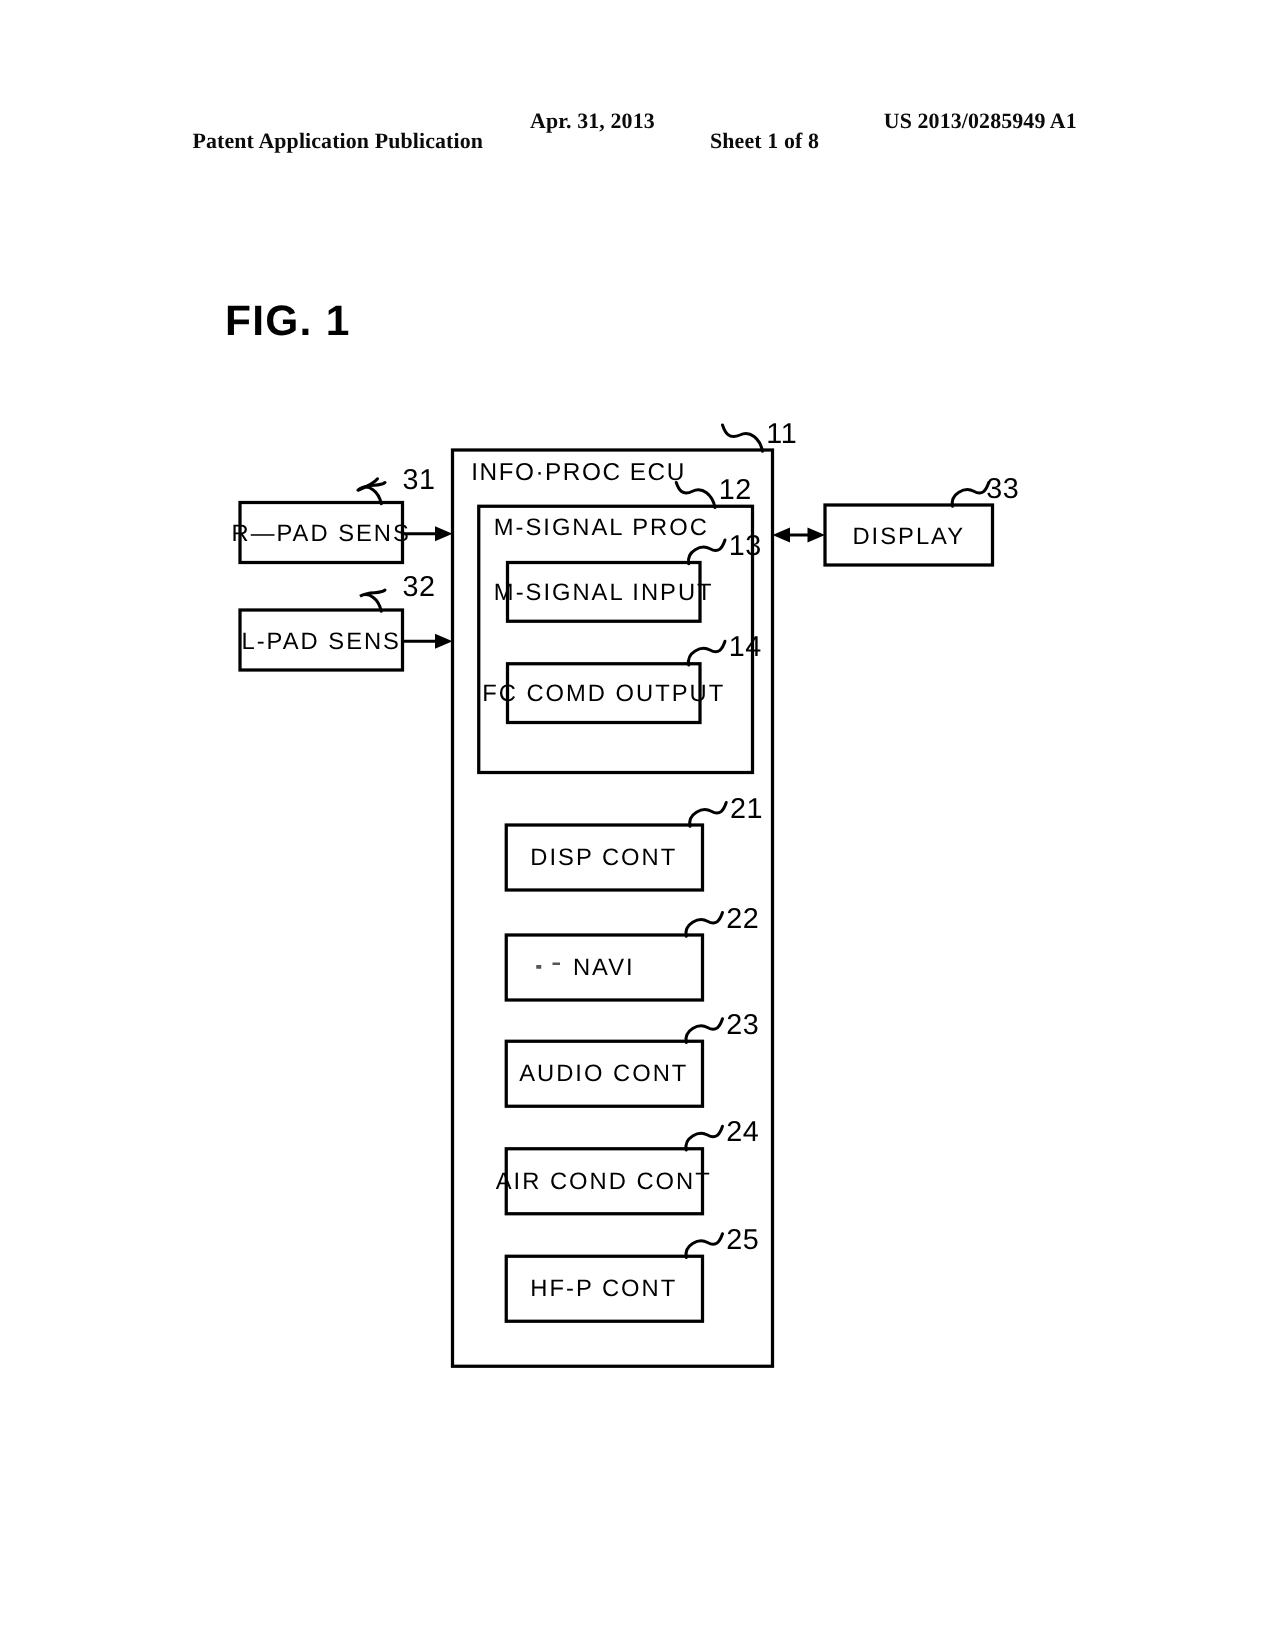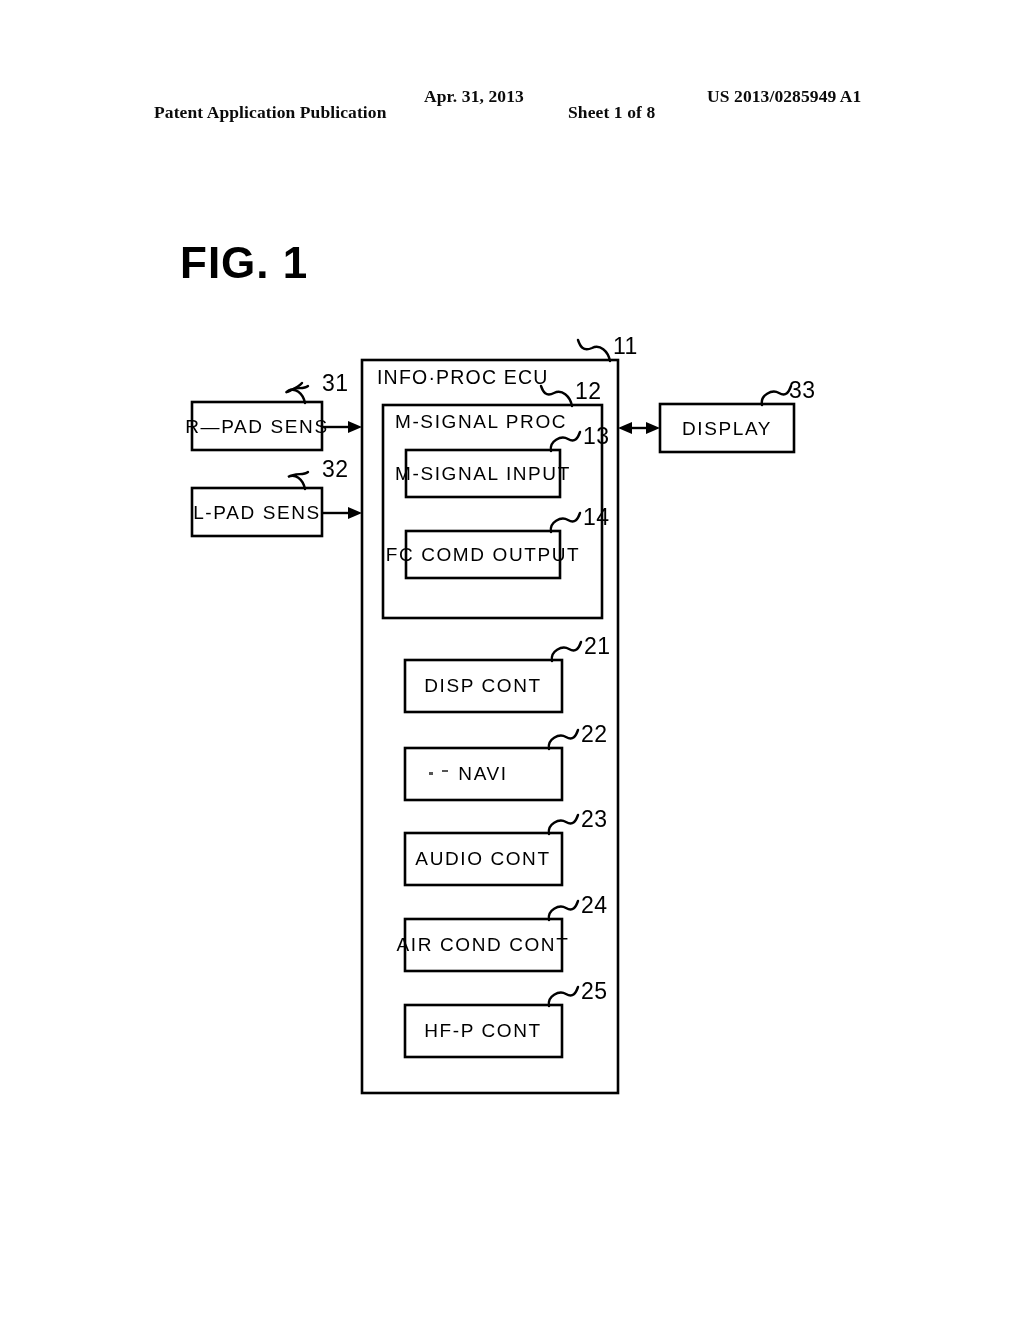--- a/index.html
+++ b/index.html
@@ -35,21 +35,21 @@
   .page-header .hdr-sheet { position: absolute; left: 568px;  top: 16px; }
   .page-header .hdr-num   { position: absolute; left: 707px;  top: 0; }
 
   
   .fig-label {
     position: absolute;
     left: 180px;
     top: 238px;
     font-family: "Liberation Sans", sans-serif;
     font-weight: bold;
-    font-size: 44px;
+    font-size: 34px;
     letter-spacing: 1px;
     color: #000000;
   }
 
   
   #diagram {
     position: absolute;
     left: 0;
     top: 0;
     width: 1024px;

